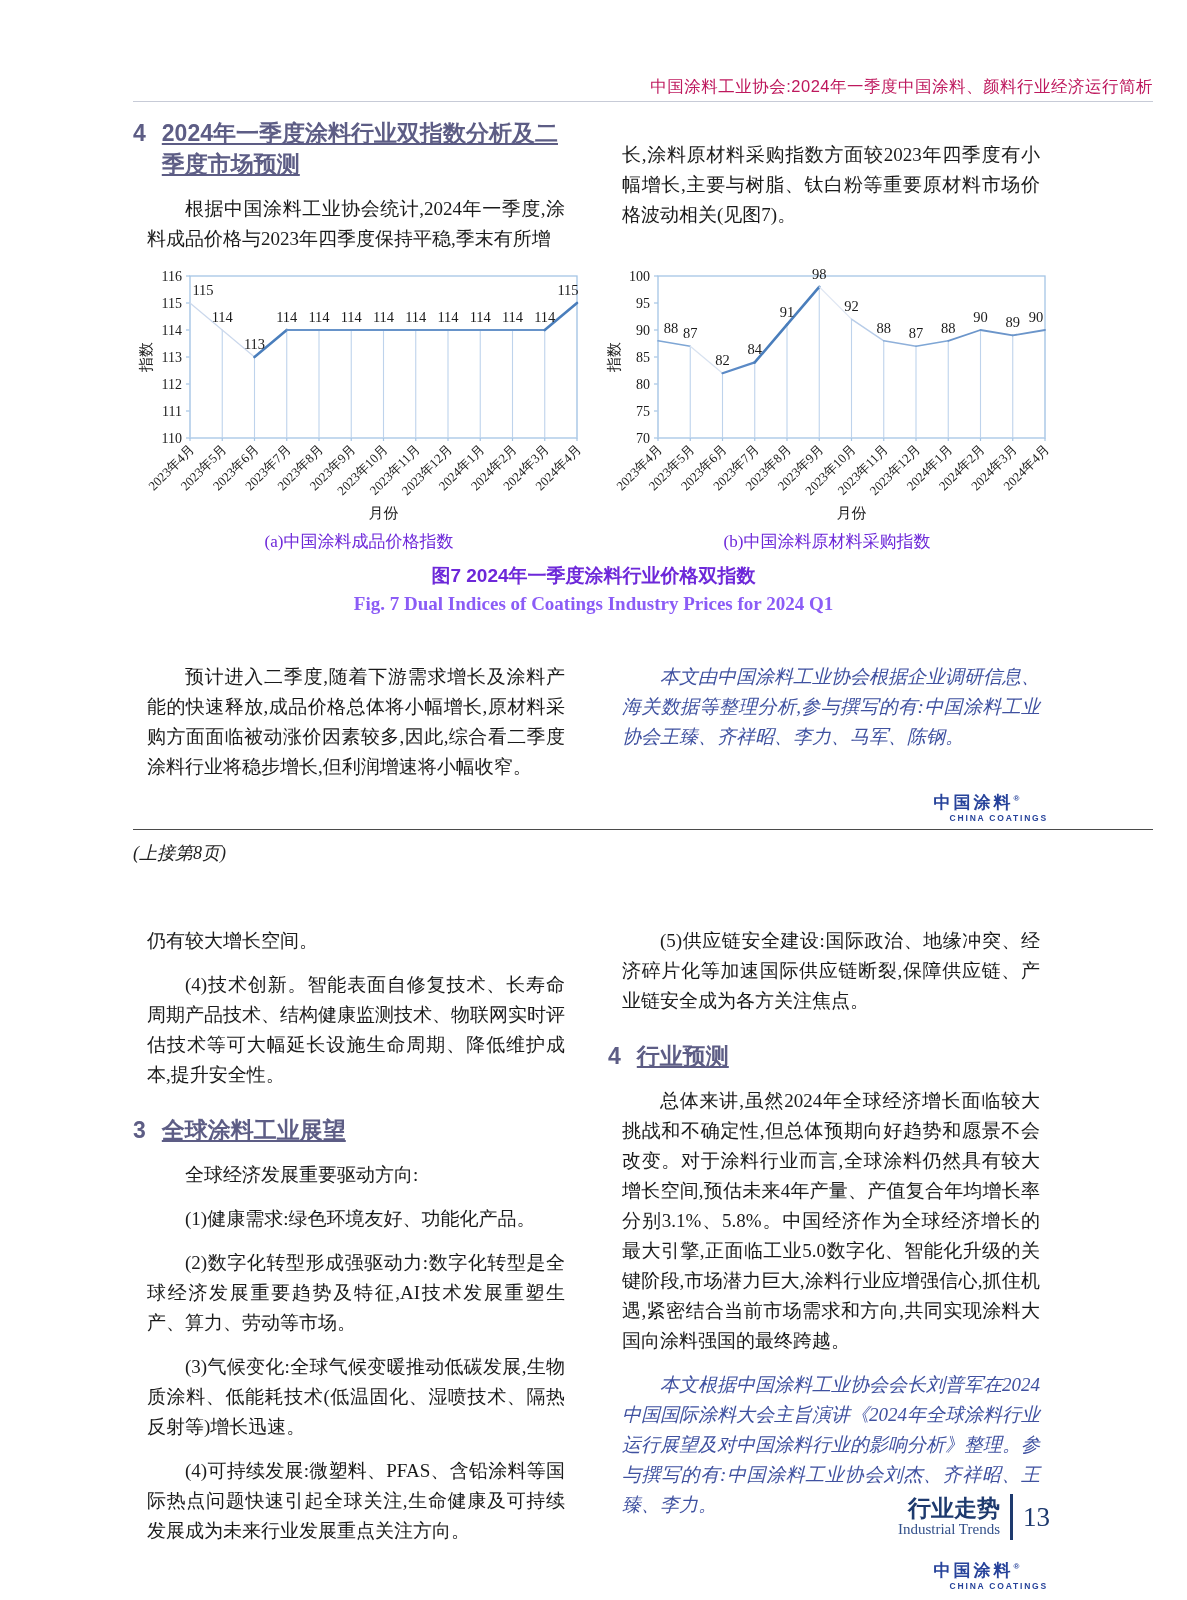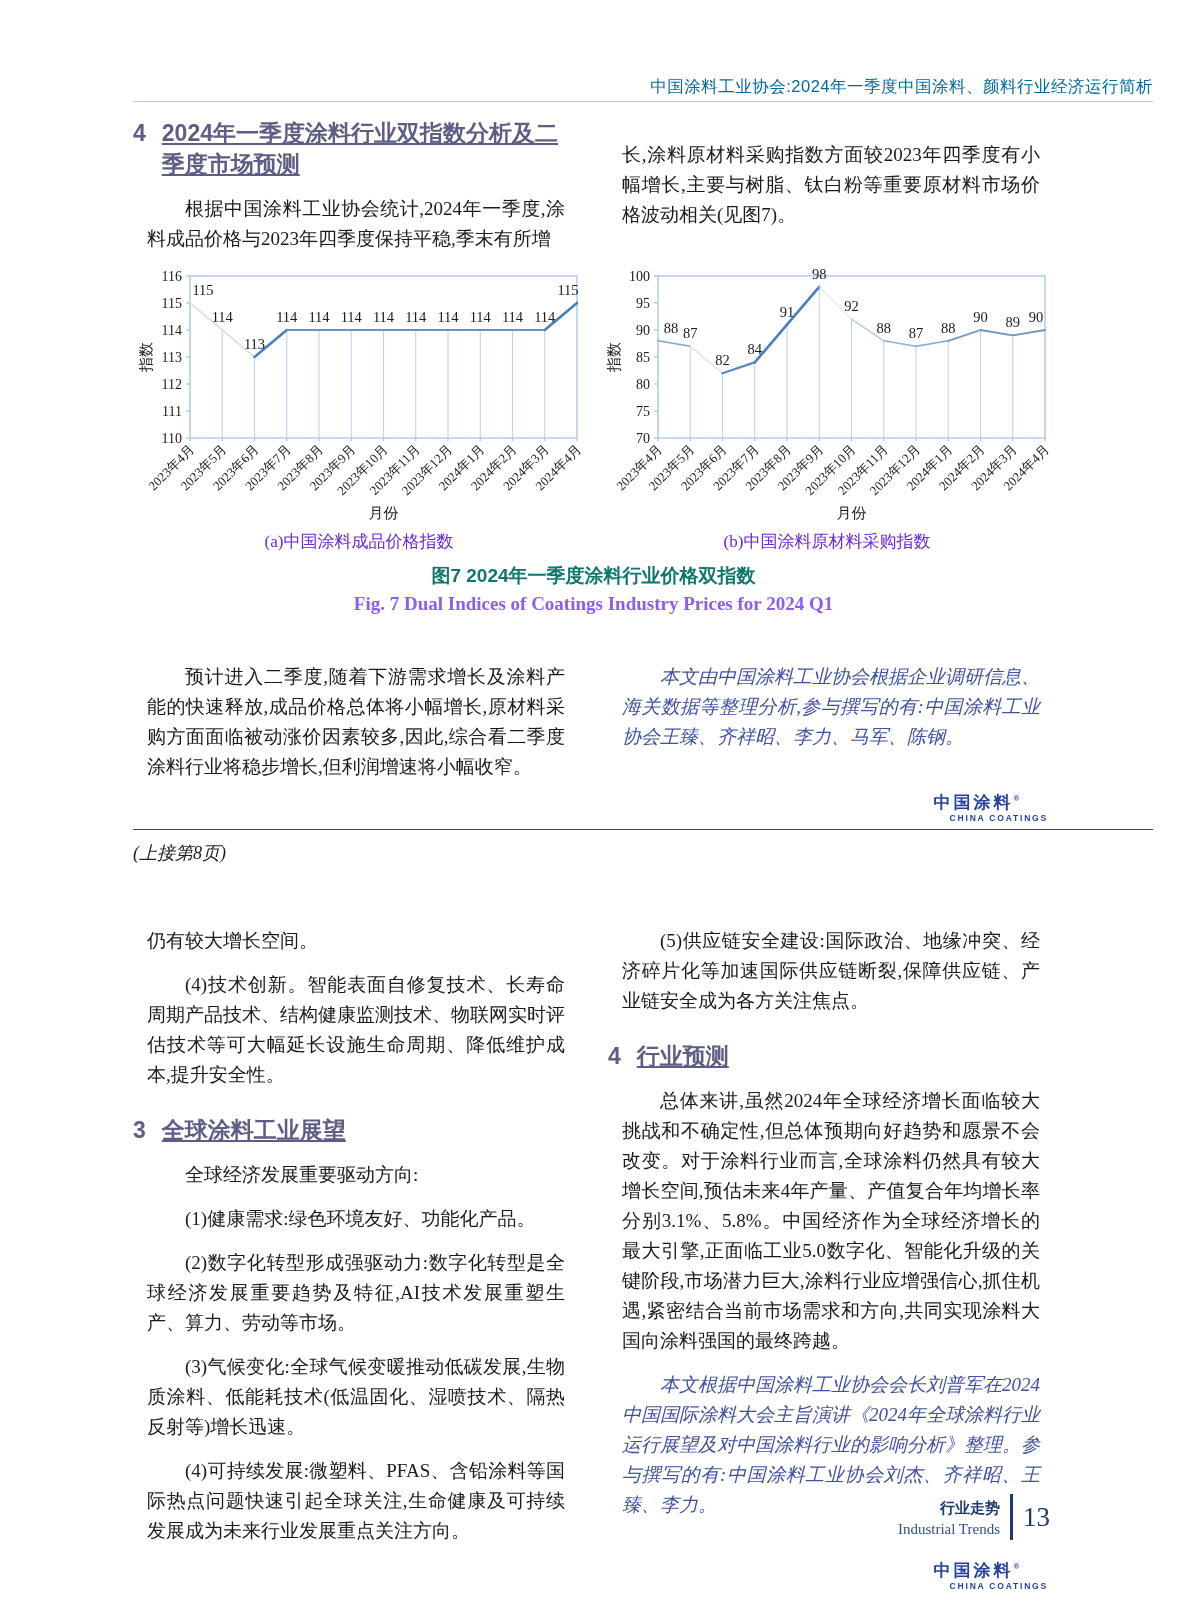--- a/index.html
+++ b/index.html
@@ -1,20 +1,20 @@
 <!DOCTYPE html>
 <html><head>
 <meta charset="utf-8">
 <style>
   html,body{margin:0;padding:0;background:#ffffff;}
   .page{position:relative;width:1187px;height:1600px;background:#fff;overflow:hidden;
         font-family:"Liberation Serif","DejaVu Serif",serif;color:#1a1a1a;}
 
   .running-header{position:absolute;top:76px;left:133px;right:34px;text-align:right;
-        font-family:"Liberation Sans","DejaVu Sans",sans-serif;font-size:16.5px;color:#0369a1;letter-spacing:.5px;}
+        font-family:"Liberation Sans","DejaVu Sans",sans-serif;font-size:16.5px;color:#be185d;letter-spacing:.5px;}
   .header-rule{position:absolute;top:101px;left:133px;right:34px;height:1px;background:#c7cbd7;}
 
   .col{position:absolute;width:446px;}
   .col-left{left:133px;}
   .col-right{left:608px;}
 
   .sec-heading{display:flex;gap:16px;font-family:"Liberation Sans","DejaVu Sans",sans-serif;
         font-weight:bold;color:#5d5d85;font-size:23px;line-height:31px;margin:0 0 10px 0;}
   .sec-num{flex:none;}
   .sec-title{flex:1;text-decoration:underline;}
@@ -23,34 +23,34 @@
   .indent{text-indent:2em;}
   .blue{color:#3f51a0;font-style:italic;}
 
   .charts{position:absolute;top:262px;left:133px;width:920px;display:flex;gap:16px;}
   .chart-block{width:452px;}
   .chart-block svg{display:block;}
   svg text{font-family:"Liberation Serif","DejaVu Serif",serif;fill:#1a1a1a;}
   .chart-caption{text-align:center;font-size:17px;color:#6d28d9;margin-top:0;}
 
   .fig-caption{position:absolute;top:563px;left:0;width:100%;text-align:center;}
-  .fig-cn{font-family:"Liberation Sans","DejaVu Sans",sans-serif;font-weight:bold;font-size:19px;color:#0f766e;}
+  .fig-cn{font-family:"Liberation Sans","DejaVu Sans",sans-serif;font-weight:bold;font-size:19px;color:#6d28d9;}
   .fig-en{font-family:"Liberation Serif","DejaVu Serif",serif;font-weight:bold;font-size:19px;color:#8b5cf6;margin-top:4px;}
 
   .divider{position:absolute;top:829px;left:133px;right:34px;height:1px;background:#4a4a4a;}
   .cont-note{position:absolute;top:841px;left:133px;font-size:18px;font-style:italic;color:#222;}
 
   .logo{width:max-content;margin:6px 6px 0 auto;color:#26429a;text-align:left;}
   .logo-cn{font-family:"Liberation Sans","DejaVu Sans",sans-serif;font-weight:bold;font-size:17px;letter-spacing:3px;line-height:18px;margin-top:38px;}
   .logo-mark{font-size:8px;vertical-align:super;letter-spacing:0;}
   .logo-en{font-family:"Liberation Sans","DejaVu Sans",sans-serif;font-weight:bold;font-size:8.5px;letter-spacing:1.8px;margin-top:1px;padding-left:16px;}
 
   .footer{position:absolute;top:1494px;right:137px;display:flex;align-items:center;gap:10px;color:#1e3a6e;}
   .footer-labels{text-align:right;}
-  .footer-cn{font-family:"Liberation Sans","DejaVu Sans",sans-serif;font-weight:bold;font-size:15px;line-height:24px;}
+  .footer-cn{font-family:"Liberation Sans","DejaVu Sans",sans-serif;font-weight:bold;font-size:23px;line-height:24px;}
   .footer-en{font-family:"Liberation Serif","DejaVu Serif",serif;font-size:15px;line-height:18px;color:#33508a;}
   .footer-bar{width:3px;height:46px;background:#1e3a6e;}
   .footer-page{font-family:"Liberation Serif","DejaVu Serif",serif;font-size:27px;}
 </style>
 </head>
 <body>
 
 <div class="page">
 
   <div class="running-header">中国涂料工业协会:2024年一季度中国涂料、颜料行业经济运行简析</div>

